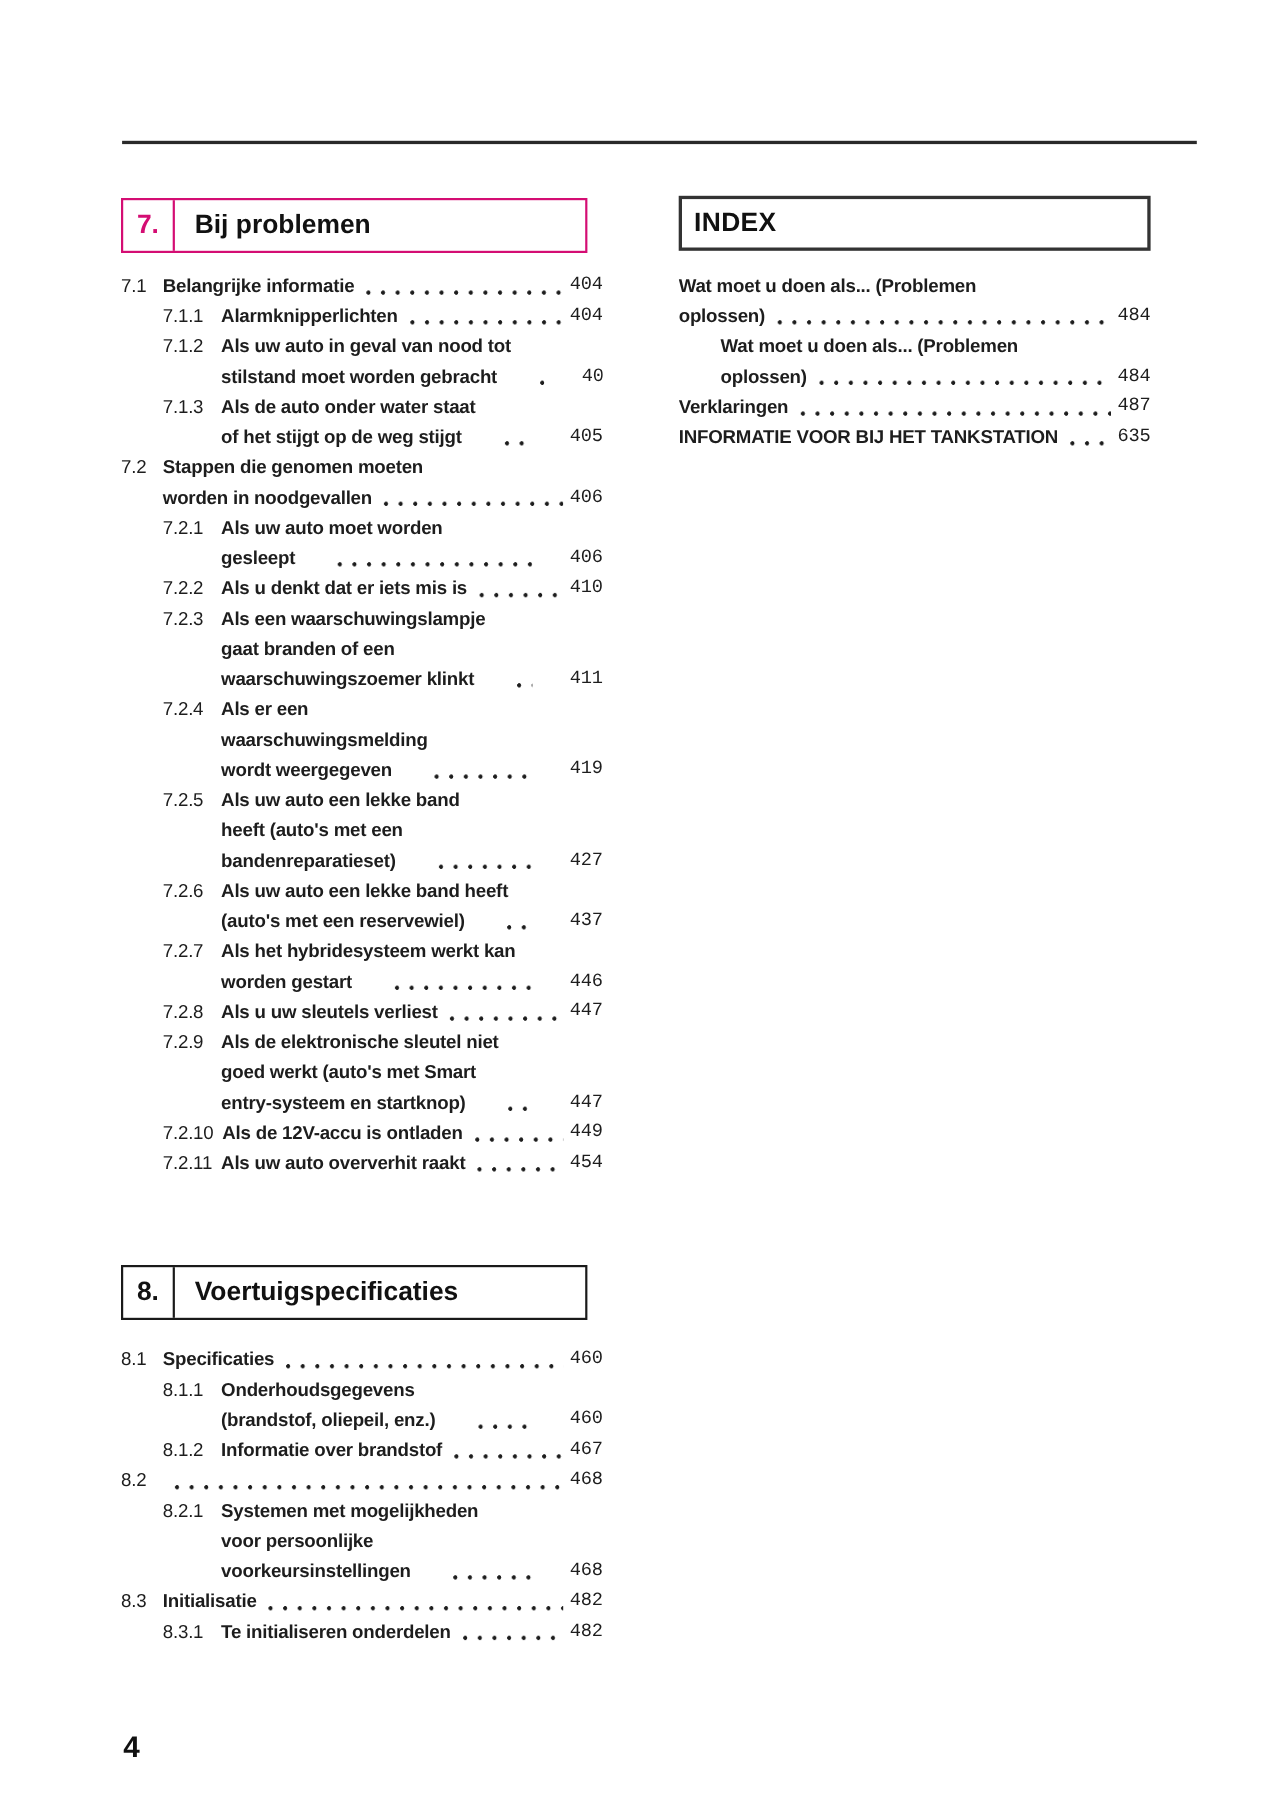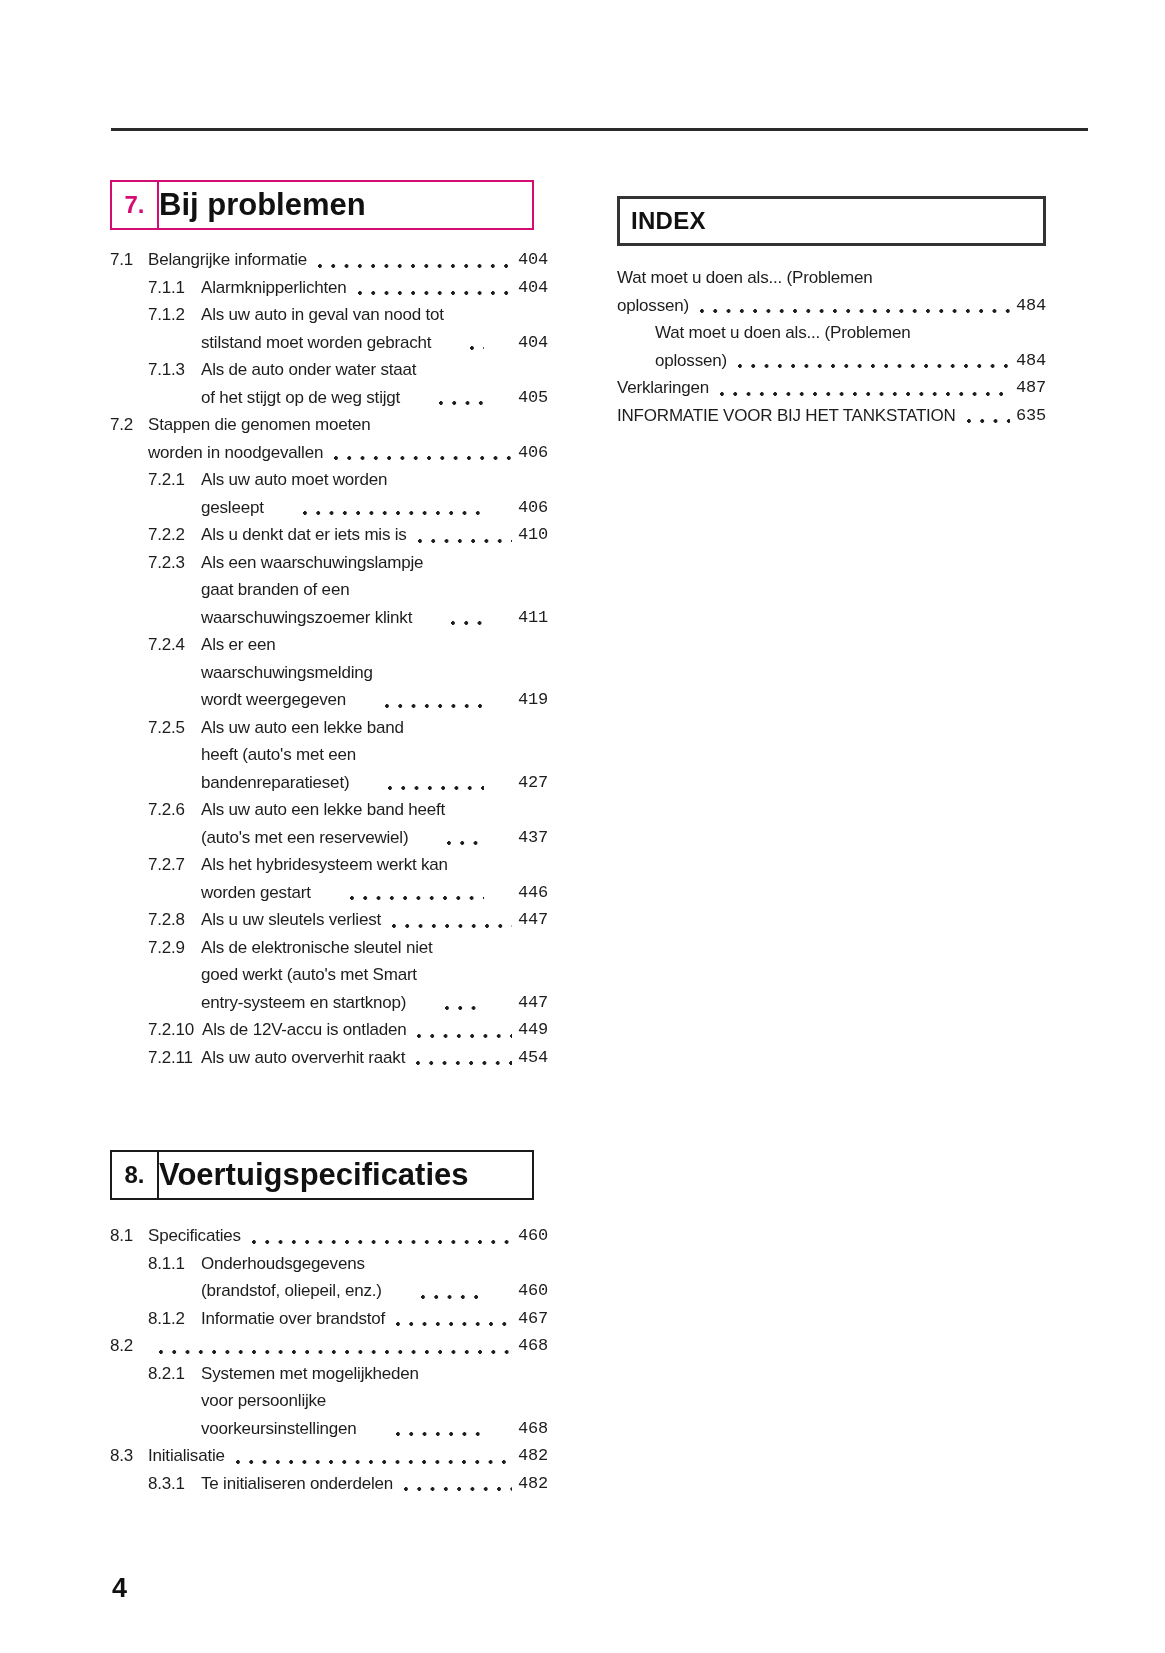--- a/index.html
+++ b/index.html
@@ -20,21 +20,21 @@
     left: 111px;
     top: 128px;
     width: 977px;
     height: 3px;
     background: #2a2a2a;
   }
 
   .col { position: absolute; }
   #sec7      { left: 110px; top: 180px;  width: 438px; }
   #sec8      { left: 110px; top: 1150px; width: 438px; }
-  #index-col { left: 617px; top: 196px;  width: 429px; }
+  #index-col { left: 617px; top: 178px;  width: 429px; }
 
   
   .section-box {
     display: flex;
     align-items: stretch;
     height: 50px;
     background: #ffffff;
   }
   .box-accent { border: 2px solid var(--accent, #d40d73); width: 424px; margin-bottom: 16px; }
   .box-black  { border: 2px solid #1a1a1a; width: 424px; margin-bottom: 22px; }
@@ -45,21 +45,22 @@
     align-items: center;
     justify-content: center;
     font-size: 24px;
     font-weight: bold;
   }
   .box-accent .sec-num { color: var(--accent, #d40d73); border-right: 2px solid var(--accent, #d40d73); }
   .box-black  .sec-num { color: #111111; border-right: 2px solid #1a1a1a; }
   .sec-title {
     display: flex;
     align-items: center;
-    font-size: 31px;
+    padding-left: 18px;
+    font-size: 24px;
     font-weight: bold;
     color: #111111;
     white-space: nowrap;
   }
   .index-box {
     border: 3px solid #333333;
     width: 429px;
     height: 50px;
     margin-bottom: 18px;
     display: flex;
@@ -77,21 +78,21 @@
   .toc-list { width: 100%; overflow: hidden; }
   .toc-line {
     display: flex;
     align-items: flex-start;
     line-height: 27.5px;
     font-size: 17px;
     letter-spacing: -0.2px;
     color: #1d1d1d;
   }
   .toc-line .num { flex: 0 0 auto; margin-right: 8px; white-space: nowrap; }
-  .toc-line .txt { flex: 0 1 auto; white-space: nowrap; }
+  .toc-line .txt { flex: 0 1 auto; white-space: nowrap; font-weight: bold; }
   .lvl-s1 { padding-left: 0; }
   .lvl-s1 .num { min-width: 30px; }
   .lvl-s2 { padding-left: 38px; }
   .lvl-s2 .num { min-width: 45px; }
   .lvl-c1 { padding-left: 38px; }
   .lvl-c2 { padding-left: 91px; gap: 28px; }
   .lvl-r0 { padding-left: 0; }
   .lvl-r1 { padding-left: 38px; }
 
   .leader {

